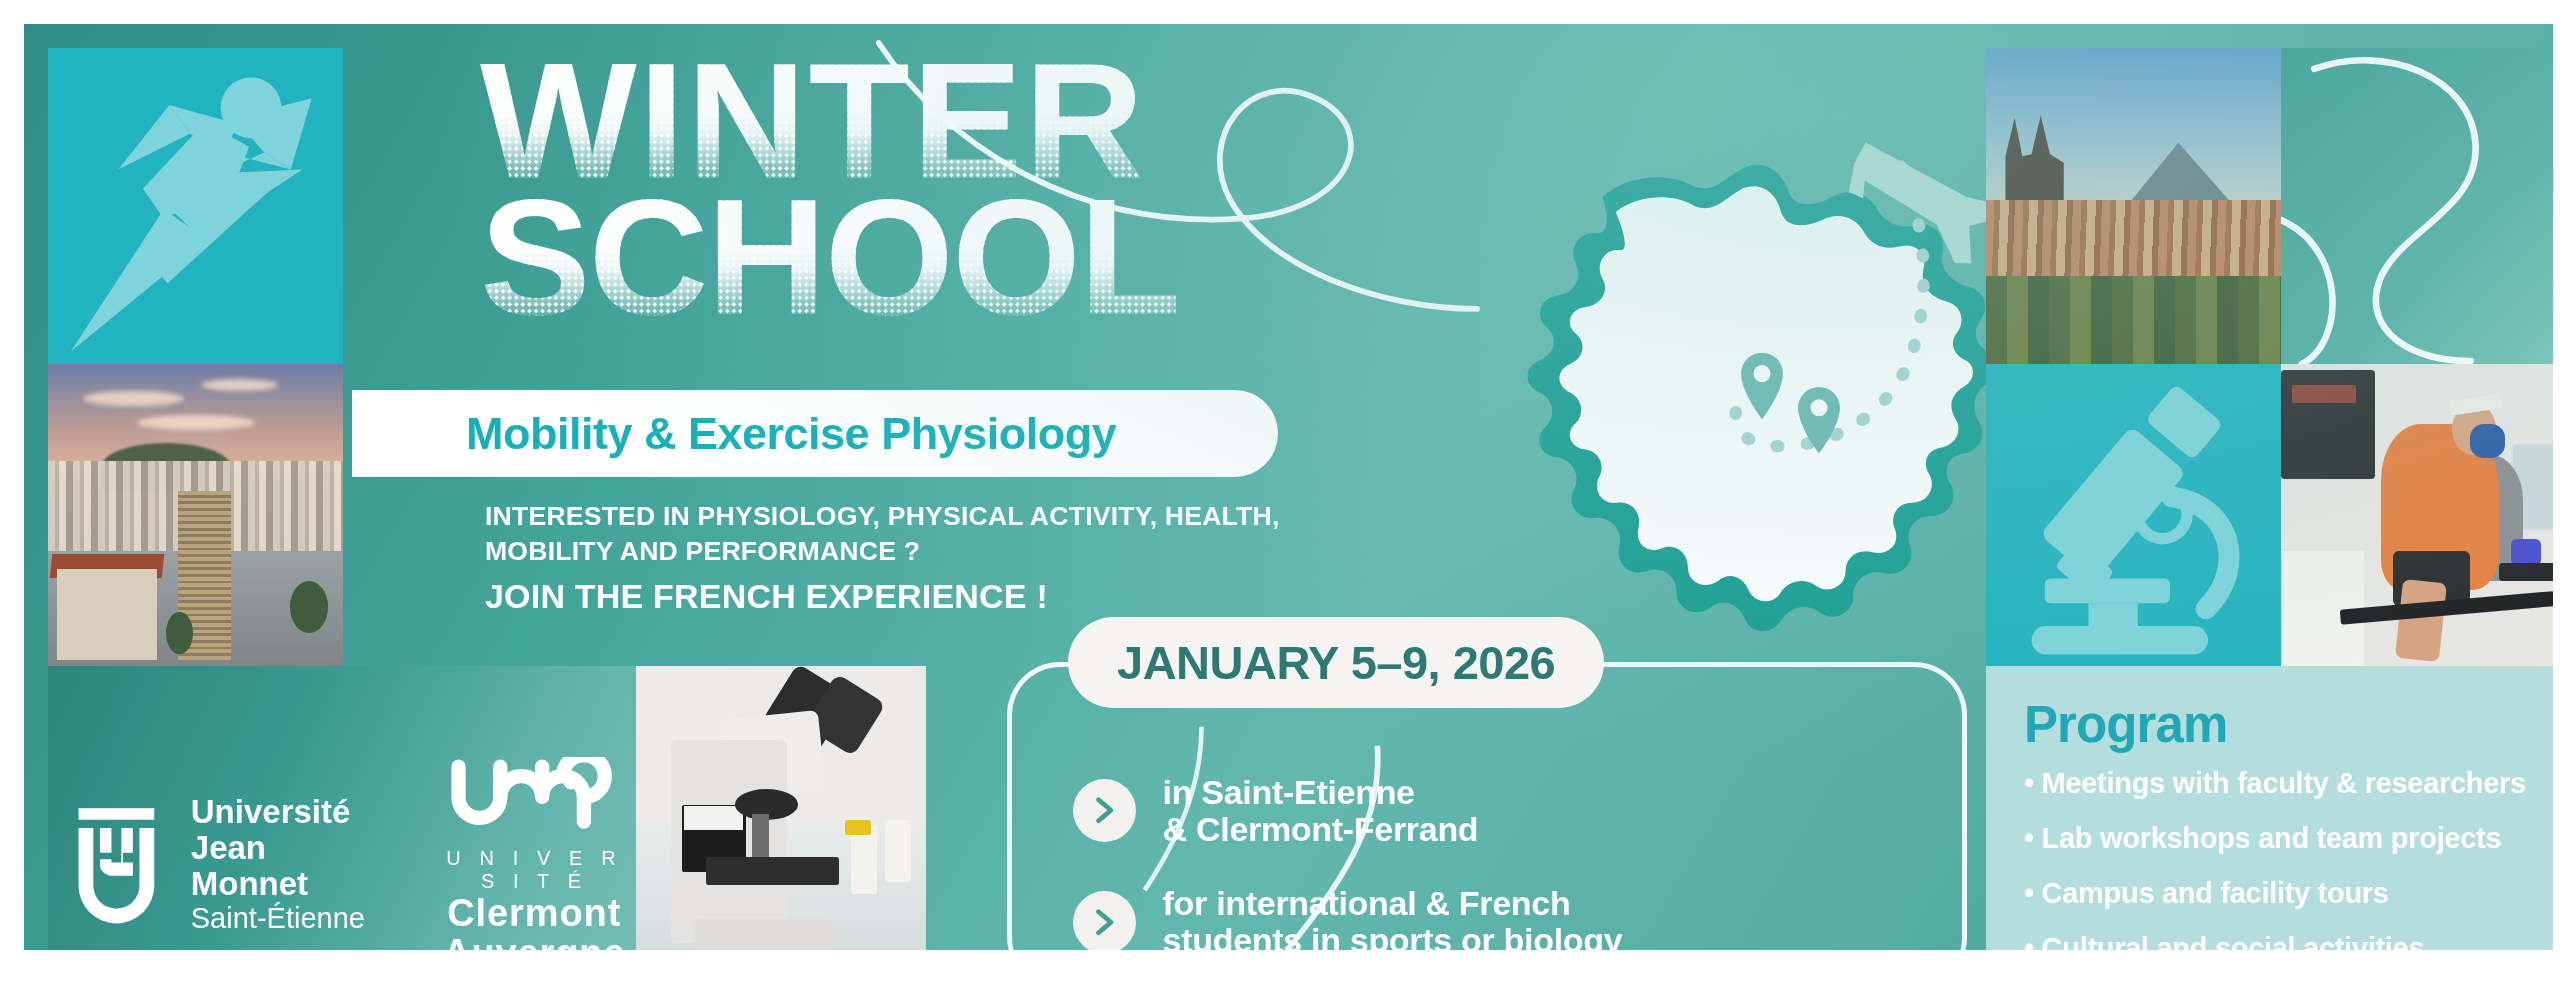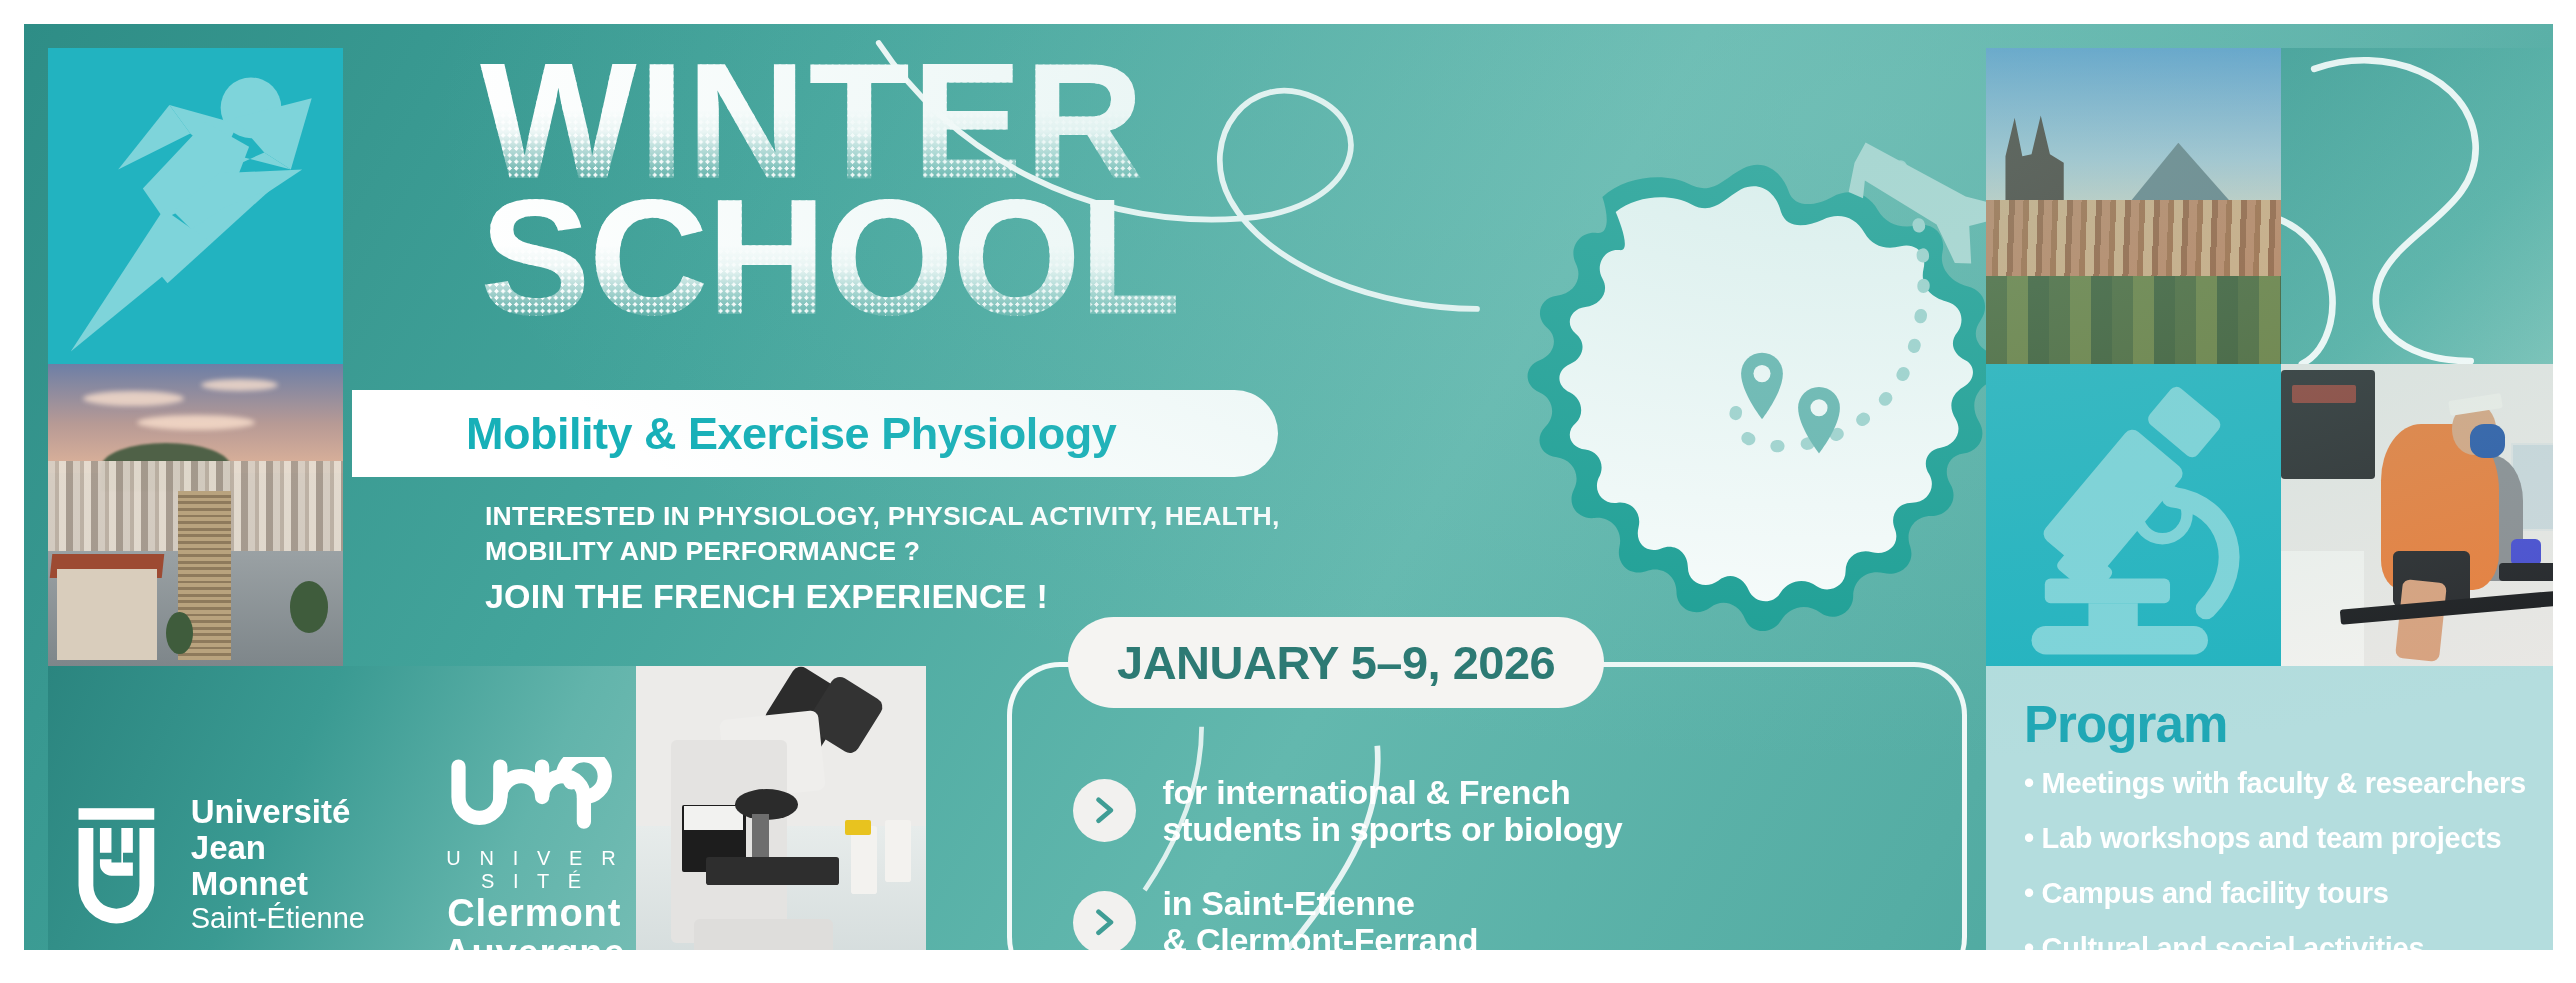--- a/index.html
+++ b/index.html
@@ -332,33 +332,33 @@
     </div>
 
     <div class="bullets">
       <div class="bullet">
         <span class="bullet-icon">
           <svg viewBox="0 0 30 30">
               <path d="M9 4 L22 15 L9 26" fill="none" stroke="#3f9d95" stroke-width="5" stroke-linecap="round" stroke-linejoin="round"></path>
             </svg>
         </span>
         <span class="bullet-text">
-          <span>for international &amp; French</span><br>
-          <span>students in sports or biology</span>
+          <span>in Saint-Etienne</span><br>
+          <span>&amp; Clermont-Ferrand</span>
         </span>
       </div>
       <div class="bullet">
         <span class="bullet-icon">
           <svg viewBox="0 0 30 30">
               <path d="M9 4 L22 15 L9 26" fill="none" stroke="#3f9d95" stroke-width="5" stroke-linecap="round" stroke-linejoin="round"></path>
             </svg>
         </span>
         <span class="bullet-text">
-          <span>in Saint-Etienne</span><br>
-          <span>&amp; Clermont-Ferrand</span>
+          <span>for international &amp; French</span><br>
+          <span>students in sports or biology</span>
         </span>
       </div>
     </div>
 
     <div class="tile tile-clermont">
       <div class="cl-sky"></div>
       <div class="cl-mount"></div>
       <div class="cl-cath"></div>
       <div class="cl-roofs"></div>
       <div class="cl-trees"></div>

